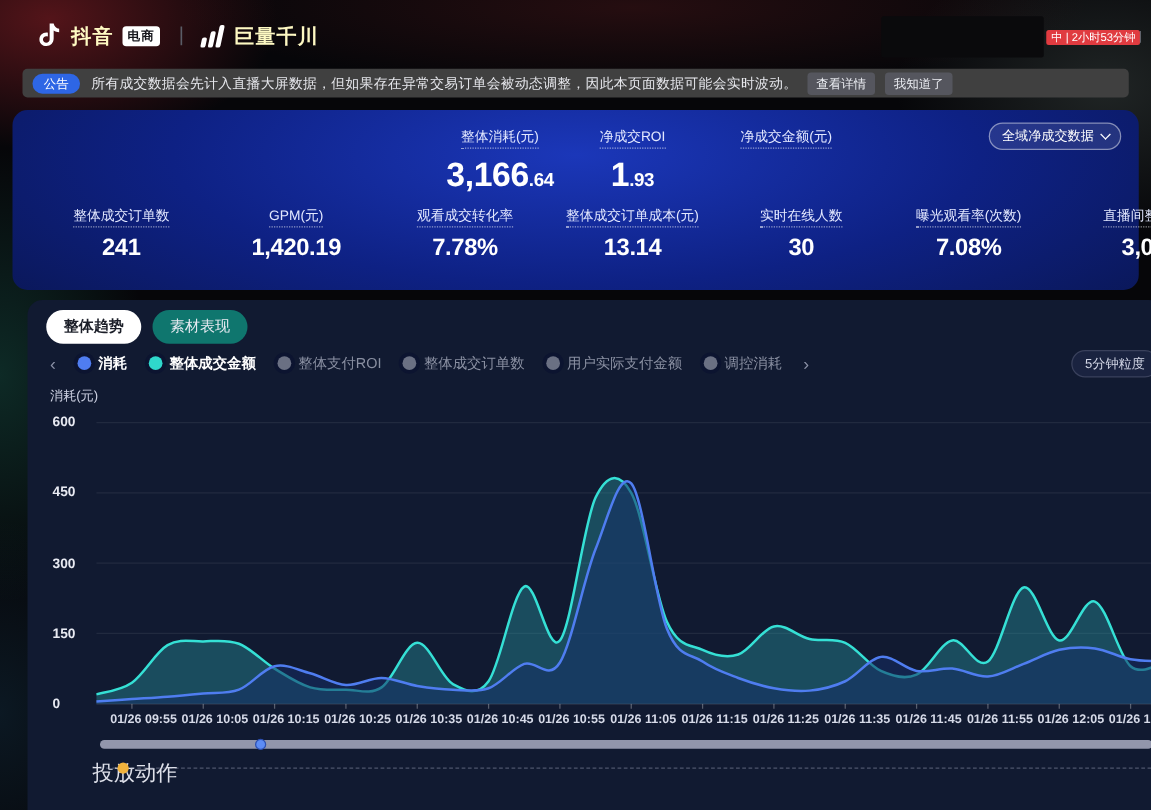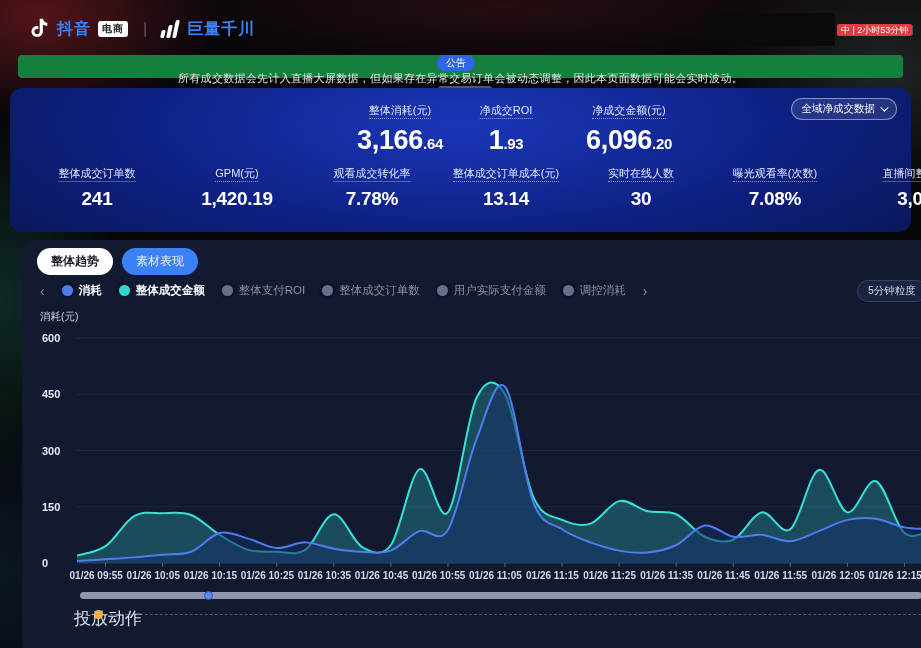--- a/index.html
+++ b/index.html
@@ -13,33 +13,33 @@
       radial-gradient(520px 90px  at 55% 6px,   rgba(150,40,42,0.22), transparent 70%),
       radial-gradient(240px 170px at 885px 70px, rgba(135,160,148,0.20), transparent 70%),
       radial-gradient(170px 260px at 0px 300px,  rgba(40,170,140,0.22), transparent 70%),
       radial-gradient(150px 220px at 0px 570px,  rgba(40,120,170,0.16), transparent 70%),
       #060609;
   }
   
   .header { position:absolute; left:0; top:0; width:921px; height:50px; }
   .brand { position:absolute; left:28px; top:17px; display:flex; align-items:center; gap:7px; }
   .brand svg { display:block; }
-  .brand-txt { font-size:16px; font-weight:700; color:#3b82f6; letter-spacing:1px; }
+  .brand-txt { font-size:16px; font-weight:700; color:#fef9c3; letter-spacing:1px; }
   .ec-badge { background:#fff; color:#15161c; font-size:10px; font-weight:700;
               border-radius:3px; padding:1px 4px; letter-spacing:1px; }
   .brand-sep { color:#5a5c66; font-size:16px; margin:0 8px; font-weight:200; }
   .qc-bars { display:flex; align-items:flex-end; gap:2px; transform:skewX(-12deg); margin-right:2px; }
   .qc-bars i { display:block; width:4px; background:#fff; border-radius:1.5px; }
   .redact { position:absolute; left:705px; top:13px; width:130px; height:33px; background:#0a0a0c; border-radius:2px; }
   .live-badge { position:absolute; left:837px; top:24px; background:#e03b40; color:#fff;
                 font-size:9px; line-height:12px; padding:0 4px; border-radius:2px; white-space:nowrap; }
   .edge-sep { position:absolute; left:911px; top:24px; color:#6a6c75; font-size:10px; }
   
   .notice { position:absolute; left:18px; top:55px; width:885px; height:23px;
-            background:#15803d; border-radius:4px; display:flex; align-items:center; padding:0 8px;flex-direction:column; }
+            background:#404040; border-radius:4px; display:flex; align-items:center; padding:0 8px; }
   .notice-badge { background:#2e66e5; color:#fff; font-size:10px; padding:1px 9px; border-radius:9px; margin-right:9px; }
   .notice-text { font-size:11px; color:#e6e7ec; letter-spacing:0.3px; }
   .notice-btn { background:#55565e; color:#eceef3; font-size:10px; padding:2px 7px;
                 border-radius:3px; margin-left:8px; white-space:nowrap; cursor:pointer; }
   
   .metrics { position:absolute; left:10px; top:88px; width:901px; height:144px; border-radius:12px;
              background:radial-gradient(65% 130% at 50% 25%, #1b37b9 0%, #0e2184 55%, #0a1757 100%); }
   .scope-pill { position:absolute; right:14px; top:10px; display:flex; align-items:center; gap:5px;
                 border:1px solid rgba(255,255,255,0.45); background:rgba(255,255,255,0.10);
                 color:#fff; font-size:10.5px; padding:3px 10px; border-radius:12px; cursor:pointer; }
@@ -51,34 +51,34 @@
   .m-value { color:#fff; font-weight:700; margin-top:7px; letter-spacing:-0.3px; }
   .primary  .m-value { font-size:27px; }
   .primary  .m-value .dec { font-size:15px; }
   .secondary .m-value { font-size:19px; }
   
   .trend { position:absolute; left:22px; top:240px; width:909px; height:408px;
            background:#111a31; border-radius:12px 12px 0 0; }
   .tabs { position:absolute; left:15px; top:8px; display:flex; gap:9px; }
   .tab { font-size:12px; padding:5px 14px; border-radius:15px; cursor:pointer; }
   .tab.active { background:#fff; color:#1b1e28; font-weight:700; }
-  .tab.inactive { background:#3b82f6; color:#e8eaf2; }
+  .tab.inactive { background:#0f766e; color:#e8eaf2; }
   .legend { position:absolute; left:18px; top:43px; display:flex; align-items:center; gap:17px; }
   .lg-chevron { color:#8b91a6; font-size:14px; cursor:pointer; line-height:1; }
   .lg-item { display:flex; align-items:center; gap:6px; cursor:pointer; }
   .lg-dot { width:11px; height:11px; border-radius:50%; box-shadow:0 0 0 3px #0c1430; }
   .lg-label { font-size:11.5px; }
   .granularity { position:absolute; left:835px; top:40px; border:1px solid #3a415c; background:#1a2340;
                  color:#d3d7e6; font-size:10.5px; padding:3px 10px; border-radius:11px; white-space:nowrap; cursor:pointer; }
   .y-title { position:absolute; left:18px; top:70px; font-size:10.5px; color:#cfd3e4; }
   .y-labels { position:absolute; left:20px; top:90px; width:30px; height:233px; }
   .y-labels div { position:absolute; left:0; font-size:11px; font-weight:700; color:#e8eaf2; }
   .plot { position:absolute; left:55px; top:90px; width:856px; height:240px; cursor:crosshair; }
   .x-labels { position:absolute; left:55px; top:330px; width:856px; height:14px; }
-  .x-labels div { position:absolute; top:0; width:72px; margin-left:-36px; text-align:left;
+  .x-labels div { position:absolute; top:0; width:72px; margin-left:-36px; text-align:right;
                   font-size:10px; font-weight:700; color:#d6dae8; white-space:nowrap; }
   .slider-track { position:absolute; left:58px; top:352px; width:842px; height:7px;
                   background:#9296ac; border-radius:4px; cursor:pointer; }
   .slider-handle { position:absolute; top:-1px; width:9px; height:9px; border-radius:50%;
                    background:#5d8cf5; border:1px solid #2c4fb0; cursor:grab; }
   .action-row { position:absolute; left:0; width:909px; height:16px; }
   .action-label { position:absolute; left:8px; top:1px; font-size:17px; color:#dfe1ea;margin-left:44px; }
   .action-line { position:absolute; left:58px; right:-10px; top:8px;
                  border-top:1.5px dashed rgba(170,176,198,0.40); }
   .action-dot { position:absolute; top:4px; width:9px; height:9px; border-radius:50%; cursor:pointer; }
@@ -122,21 +122,20 @@
       <div class="metric primary" style="left: 390px; top: 12px;">
         <div><span class="m-label">整体消耗(元)</span></div>
         <div class="m-value"><span class="int">3,166</span><span class="dec">.64</span></div>
       </div>
       <div class="metric primary" style="left: 496px; top: 12px;">
         <div><span class="m-label">净成交ROI</span></div>
         <div class="m-value"><span class="int">1</span><span class="dec">.93</span></div>
       </div>
       <div class="metric primary" style="left: 619px; top: 12px;">
         <div><span class="m-label">净成交金额(元)</span></div>
-        <div class="m-value"><span class="int">6,096</span><span class="dec">.20</span></div>
       </div>
     </div>
   <div>
       <div class="metric secondary" style="left: 87px; top: 75px;">
         <div><span class="m-label">整体成交订单数</span></div>
         <div class="m-value">241</div>
       </div>
       <div class="metric secondary" style="left: 227px; top: 75px;">
         <div><span class="m-label">GPM(元)</span></div>
         <div class="m-value">1,420.19</div>

